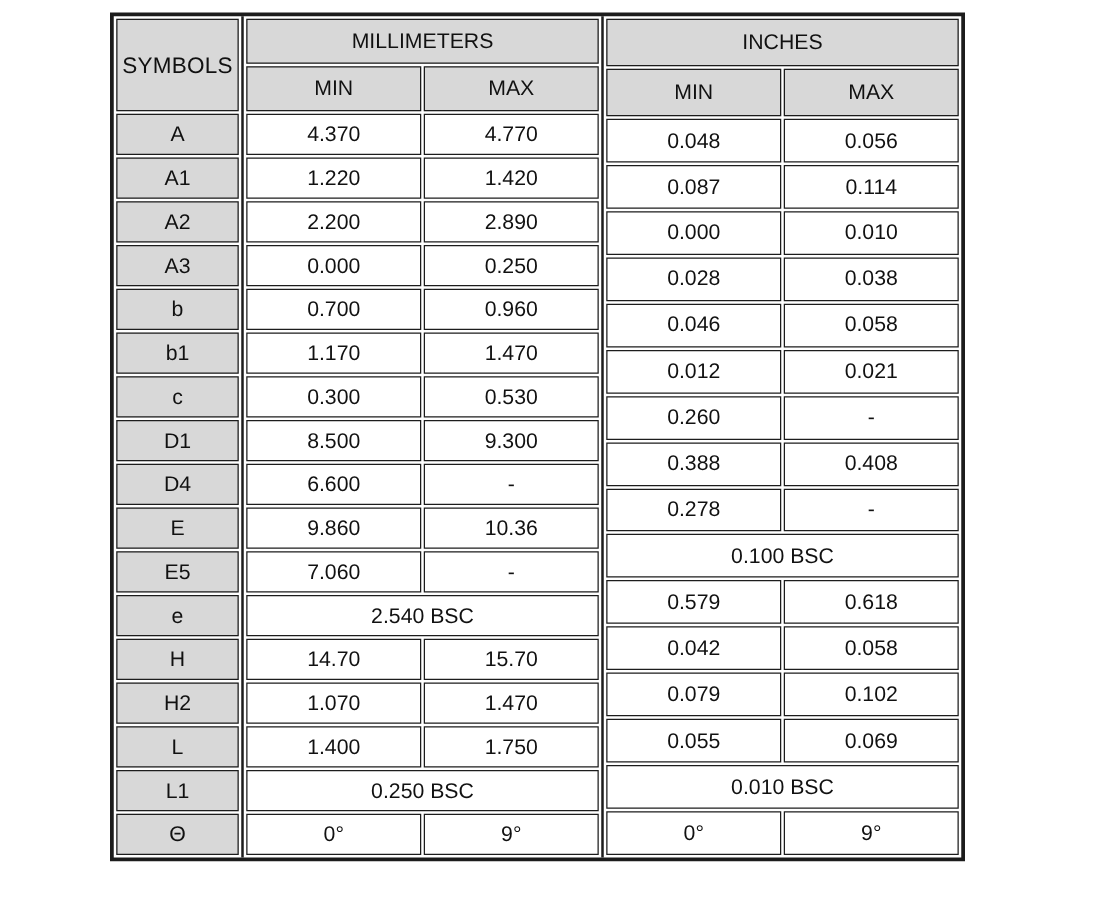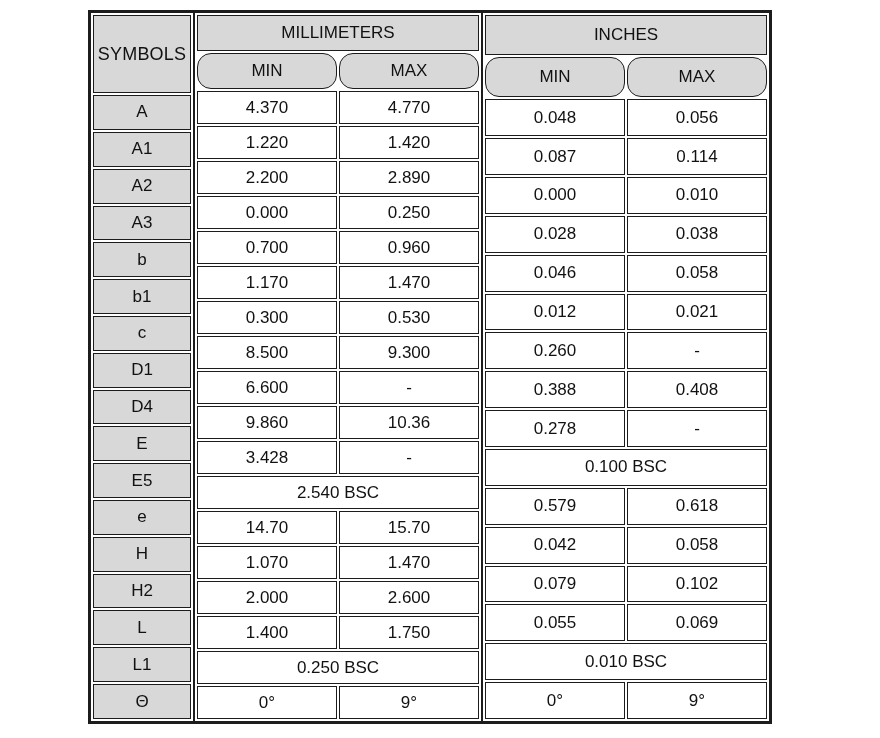--- a/index.html
+++ b/index.html
@@ -46,21 +46,21 @@
     font-weight: normal;
     color: #111111;
     padding: 0;
     white-space: nowrap;
     overflow: hidden;
   }
   .g { background: #d8d8d8; }
   .w { background: #ffffff; }
   th.symhdr { height: 72px; font-size: 18px; letter-spacing: 0.2px; }
   th.grp { height: 34px; }
-  th.sub { height: 34px; border-radius: 14px; }
+  th.sub { height: 34px; }
   td { height: 31px; }
 </style>
 </head>
 <body>
 
 <div class="stage">
   <div class="frame">
 
     <table class="blk sym">
       <tbody>
@@ -166,37 +166,33 @@
           </tr>
       <tr>
             <td class="w">6.600</td>
             <td class="w">-</td>
           </tr>
       <tr>
             <td class="w">9.860</td>
             <td class="w">10.36</td>
           </tr>
       <tr>
-            <td class="w">3.428</td>
+            <td class="w">7.060</td>
             <td class="w">-</td>
           </tr>
       <tr>
             <td class="w" colspan="2">2.540 BSC</td>
           </tr>
       <tr>
             <td class="w">14.70</td>
             <td class="w">15.70</td>
           </tr>
       <tr>
             <td class="w">1.070</td>
             <td class="w">1.470</td>
-          </tr>
-      <tr>
-            <td class="w">2.000</td>
-            <td class="w">2.600</td>
           </tr>
       <tr>
             <td class="w">1.400</td>
             <td class="w">1.750</td>
           </tr>
       <tr>
             <td class="w" colspan="2">0.250 BSC</td>
           </tr>
       <tr>
             <td class="w">0°</td>

